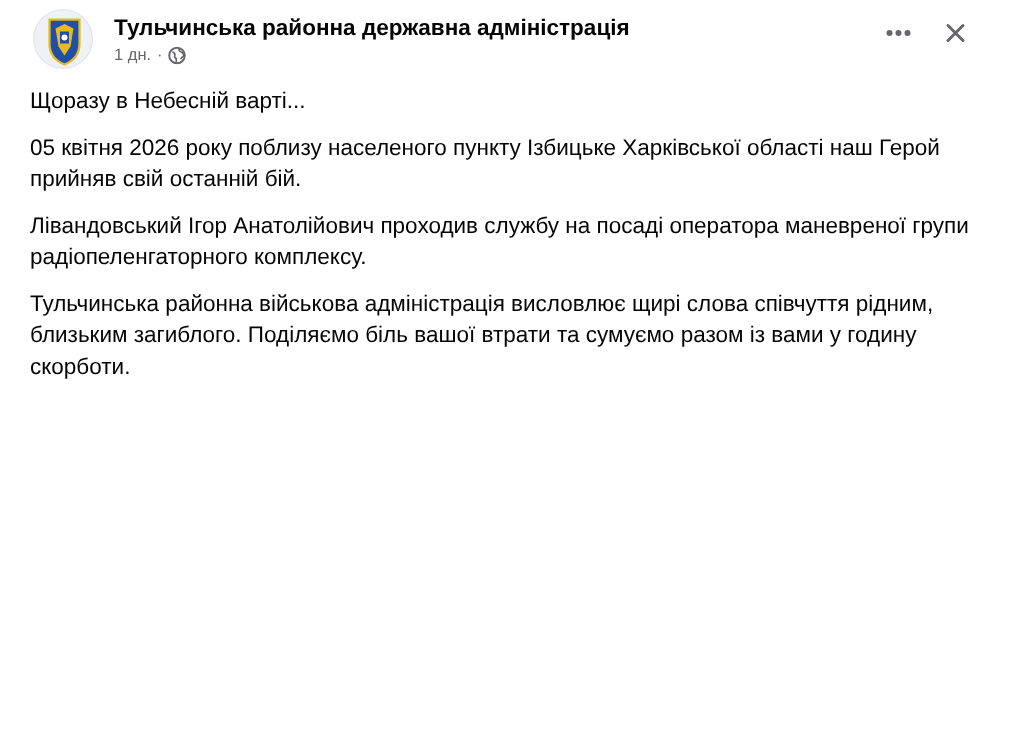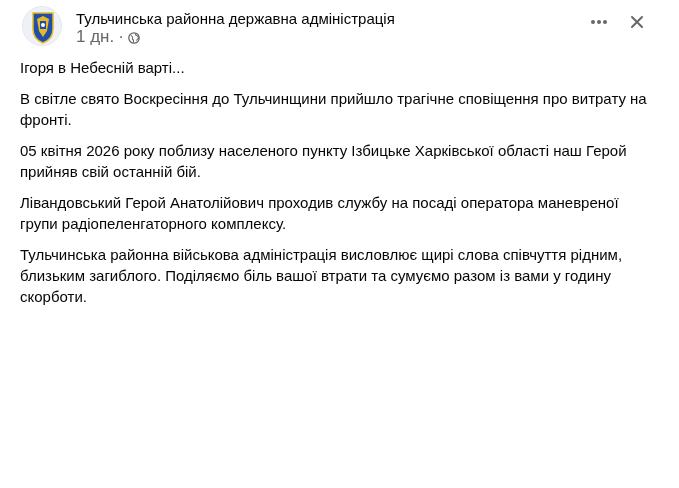--- a/index.html
+++ b/index.html
@@ -13,26 +13,26 @@
   .header { position: relative; height: 54px; }
   .avatar {
     position: absolute; left: 6px; top: 6px;
     width: 40px; height: 40px; border-radius: 50%;
     background: #f0f2f5; overflow: hidden;
     border: 1px solid #e4e6eb;
   }
   .avatar svg { display: block; }
   .page-name {
     position: absolute; left: 60px; top: 9px;
-    font-size: 15px; font-weight: normal; color: #050505; line-height: 19px;
+    font-size: 15px; font-weight: bold; color: #050505; line-height: 19px;
     white-space: nowrap;
   }
   .meta {
     position: absolute; left: 60px; top: 29px;
-    font-size: 17px; color: #65676b; line-height: 16px;
+    font-size: 11px; color: #65676b; line-height: 16px;
     display: flex; align-items: center; white-space: nowrap;
   }
   .meta .dot { margin: 0 4px; }
   .globe { display: inline-block; width: 12px; height: 12px; }
   .actions { position: absolute; right: 14px; top: 10px; display: flex; gap: 14px; align-items: center; }
   .action-btn {
     width: 24px; height: 24px; display: flex; align-items: center; justify-content: center;
     color: #65676b; cursor: pointer;
   }
   .body-text { padding-top: 4px; }
@@ -77,20 +77,19 @@
       </div>
       <div class="action-btn">
         <svg width="16" height="16" viewBox="0 0 16 16">
           <path d="M3 3 L13 13 M13 3 L3 13" stroke="#65676b" stroke-width="2" stroke-linecap="round"></path>
         </svg>
       </div>
     </div>
   </div>
 
   <div class="body-text">
-    <p class="para first">Ігоря в Небесній варті...</p>
-    <p class="para">В світле свято Воскресіння до Тульчинщини прийшло трагічне сповіщення про витрату на фронті.</p>
+    <p class="para first">Щоразу в Небесній варті...</p>
     <p class="para">05 квітня 2026 року поблизу населеного пункту Ізбицьке Харківської області наш Герой прийняв свій останній бій.</p>
-    <p class="para">Лівандовський Герой Анатолійович проходив службу на посаді оператора маневреної групи радіопеленгаторного комплексу.</p>
+    <p class="para">Лівандовський Ігор Анатолійович проходив службу на посаді оператора маневреної групи радіопеленгаторного комплексу.</p>
     <p class="para">Тульчинська районна військова адміністрація висловлює щирі слова співчуття рідним, близьким загиблого. Поділяємо біль вашої втрати та сумуємо разом із вами у годину скорботи.</p>
 
   </div>
 </div>
 
 </body></html>

